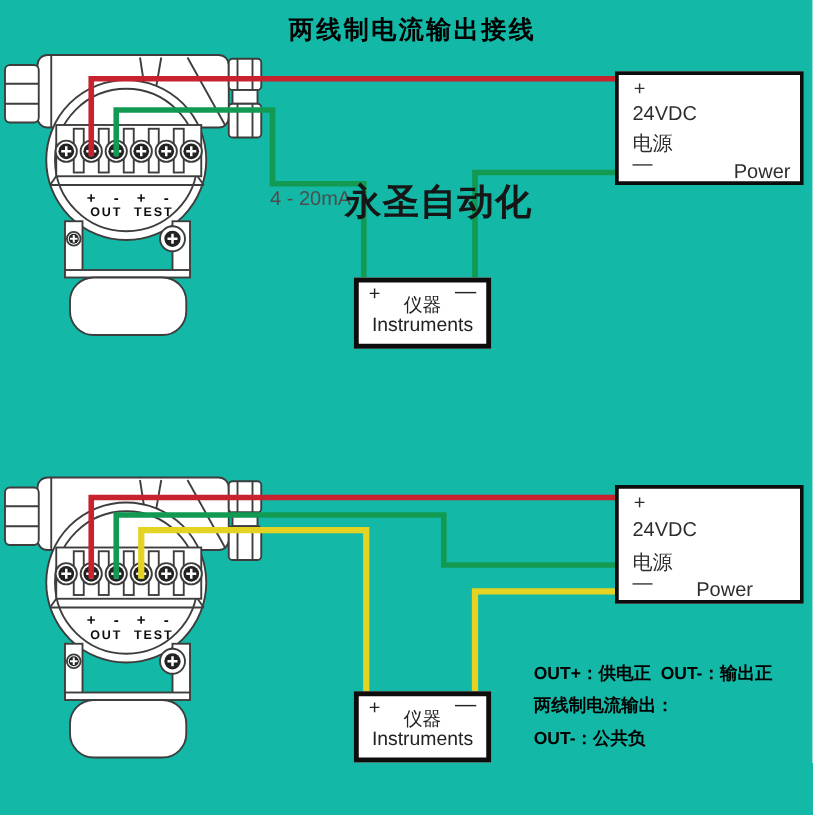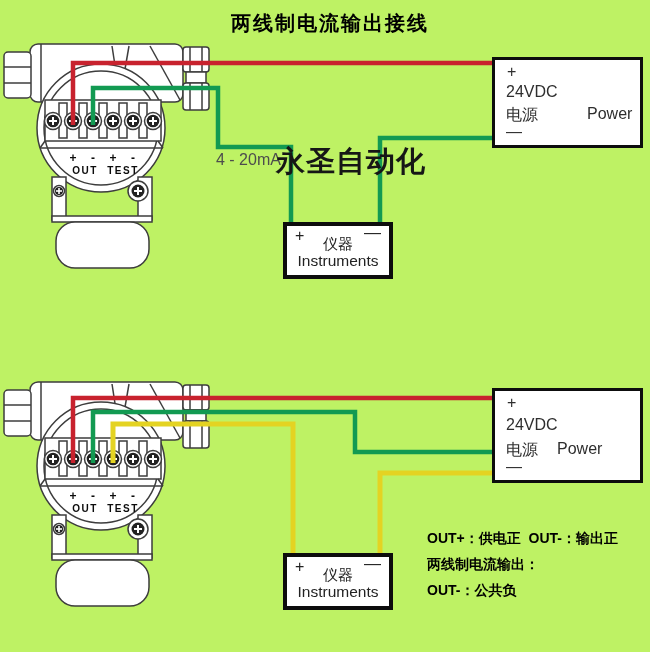--- a/index.html
+++ b/index.html
@@ -1,31 +1,31 @@
 <!DOCTYPE html>
 <html><head>
 <meta charset="utf-8">
 <style>
   html,body{margin:0;padding:0;background:#fff;}
   #page{
-    position:relative;width:650px;height:652px;background:#bef264;overflow:hidden;
+    position:relative;width:650px;height:652px;background:#14b8a6;overflow:hidden;
     font-family:"Liberation Sans","DejaVu Sans",sans-serif;color:#111;
   }
   .abs{position:absolute;}
   .sec-title{
     position:absolute;left:330px;transform:translateX(-50%);
     font-size:20px;font-weight:bold;letter-spacing:2px;color:#000;white-space:nowrap;
   }
   
   .pbox{position:absolute;left:492px;width:145px;border:3px solid #0d0d0d;background:#fff;}
   .pbox span{position:absolute;color:#2e2e2e;font-size:15px;white-space:nowrap;}
   .pbox .plus{left:12px;top:3px;font-size:16px;}
   .pbox .vdc{left:11px;font-size:16px;}
   .pbox .cn{left:11px;font-size:16px;}
-  .pbox .en{font-size:16px;}
+  .pbox .en{font-size:16px;margin-top:24px;}
   .pbox .minus{left:11px;font-size:16px;letter-spacing:-1px;}
   
   .ibox{position:absolute;left:283px;width:102px;height:49px;border:4px solid #0d0d0d;background:#fff;}
   .ibox span{position:absolute;color:#222;white-space:nowrap;}
   .ibox .plus{left:8px;top:1px;font-size:16px;}
   .ibox .minus{right:8px;top:-3px;font-size:17px;}
   .ibox .cn{left:50%;transform:translateX(-50%);top:9px;font-size:15px;}
   .ibox .en{left:50%;transform:translateX(-50%);top:26px;font-size:15.5px;}
   
   .tlabels span{position:absolute;transform:translateX(-50%);font-weight:bold;color:#0c0c0c;}

